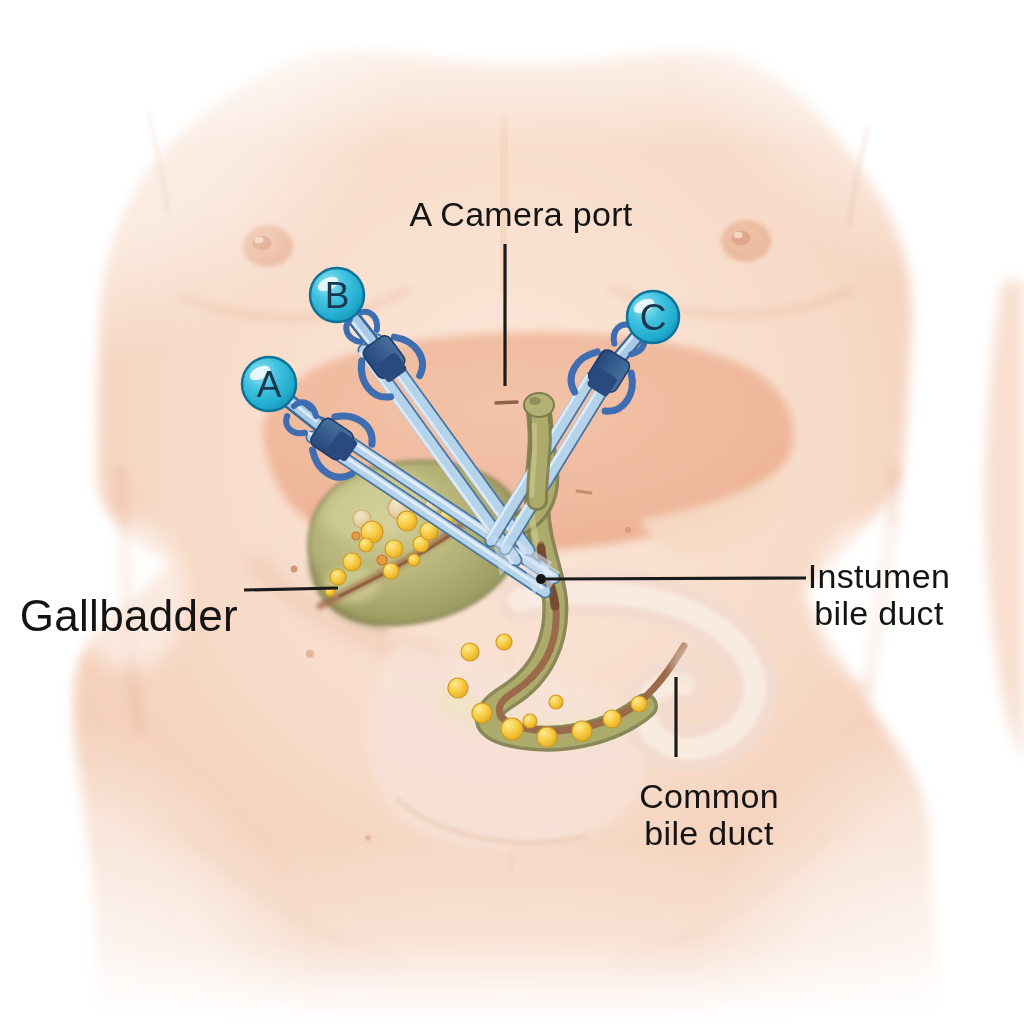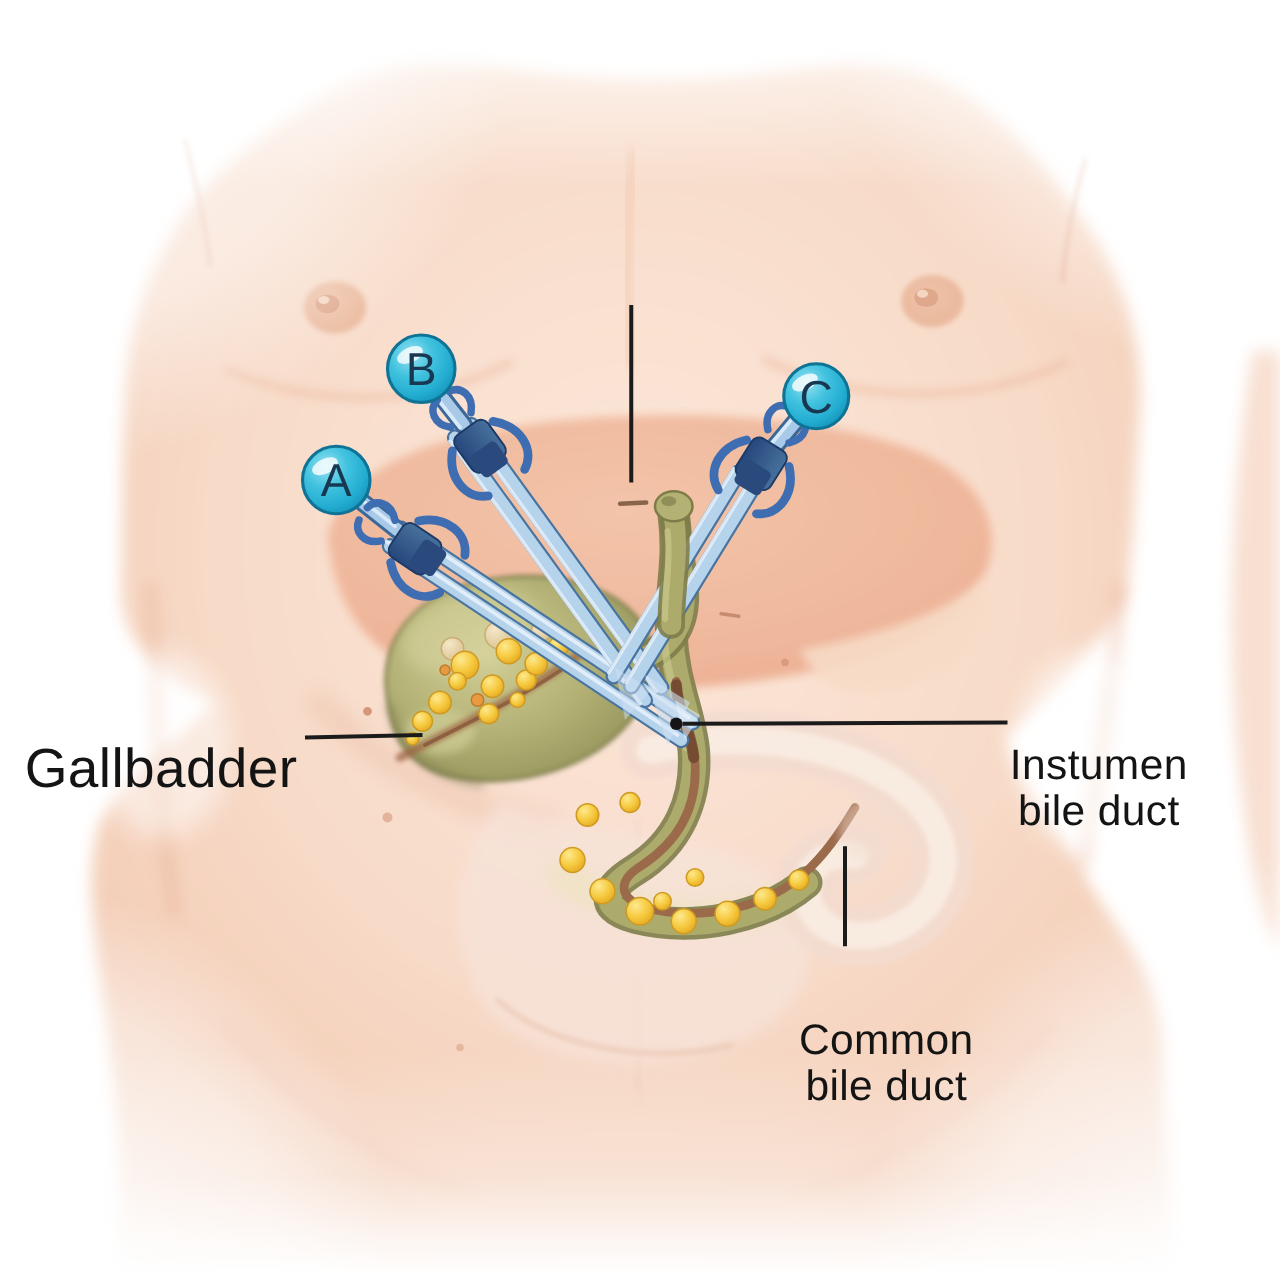--- a/index.html
+++ b/index.html
@@ -1,21 +1,21 @@
 <!DOCTYPE html>
 <html><head>
 <meta charset="utf-8">
 <style>
   html,body{margin:0;padding:0;background:#fff;}
   .stage{position:relative;width:1024px;height:1024px;overflow:hidden;background:#fff;
          font-family:"Liberation Sans",sans-serif;}
   .stage svg{position:absolute;left:0;top:0;}
   .label{position:absolute;color:#141414;font-size:34px;line-height:37px;
          letter-spacing:.3px;white-space:nowrap;text-align:center;}
-  .label.center{transform:translate(-50%,-50%);margin-top:36px;}
+  .label.center{transform:translate(-50%,-50%);}
   .label.topcenter{transform:translateX(-50%);}
   .label.rightalign{transform:translate(-100%,-50%);}
   .badge-letter{font-family:"Liberation Sans",sans-serif;font-size:37px;font-weight:500;}
 </style>
 </head>
 <body>
 
 <div class="stage">
 <svg width="1024" height="1024" viewBox="0 0 1024 1024">
   <defs>
@@ -336,20 +336,21 @@
   <g>
     <path d="M 496,403 L 517,402" stroke="#7d5a40" stroke-width="3.5" stroke-linecap="round" opacity=".9" fill="none"></path>
     <circle cx="294" cy="569" r="3.5" fill="#cf8a6b" opacity=".85"></circle>
     <path d="M 577,491 L 591,493" stroke="#b5795c" stroke-width="3" stroke-linecap="round" opacity=".7" fill="none"></path>
     <circle cx="628" cy="530" r="3" fill="#c98a6d" opacity=".6"></circle>
     <circle cx="310" cy="654" r="4" fill="#cf8a6b" opacity=".5"></circle>
     <circle cx="368" cy="838" r="3" fill="#cf8a6b" opacity=".4"></circle>
   </g>
 </svg>
 
+  <div class="label topcenter" style="left:521px;top:196px;">A Camera port</div>
 
   <div class="label rightalign" style="left:238px;top:615px;font-size:44px;">Gallbadder</div>
 
   <div class="label center" style="left:879px;top:595px;">
     <div>Instumen</div>
     <div>bile duct</div>
   </div>
 
   <div class="label center" style="left:709px;top:815px;">
     <div>Common</div>

